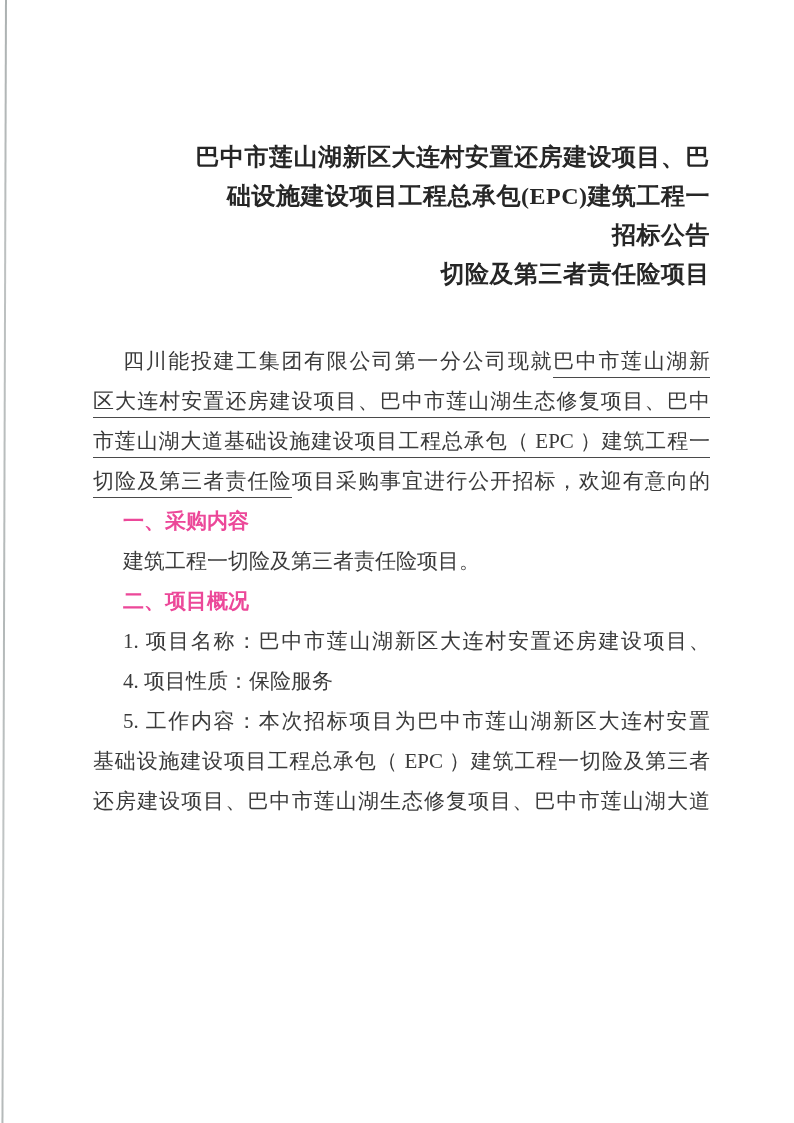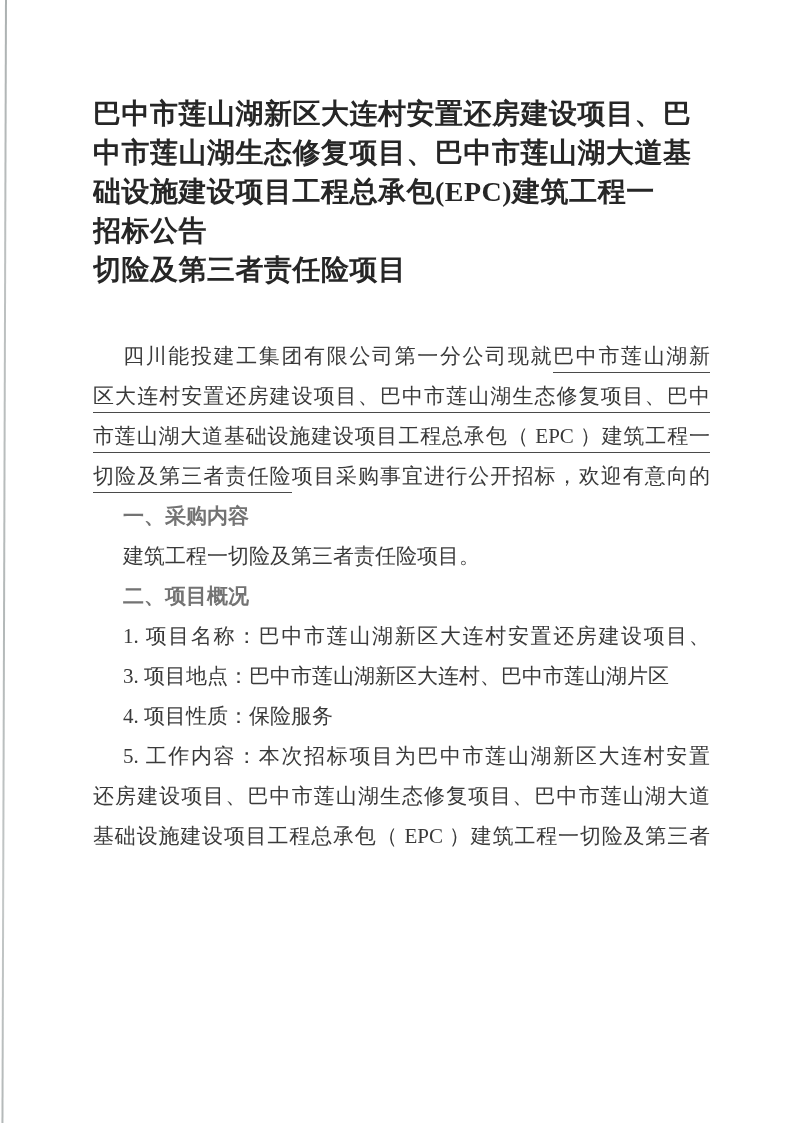--- a/index.html
+++ b/index.html
@@ -20,71 +20,70 @@
     transform: rotate(0.18deg);
     transform-origin: top left;
   }
   .doc {
     position: absolute;
     left: 93px; top: 94px;
     width: 617px;
     color: #3a3a3a;
   }
   .title {
-    font-size: 28px;
+    font-size: 24px;
     line-height: 39px;
     font-weight: 700;
-    text-align: left;
+    text-align: right;
     color: #262626;
     letter-spacing: 0.5px;
+    margin-top: 44px;
   }
   .title .t-line { height: 39px; overflow: hidden; }
   .body-text {
     margin-top: 47px;
     font-size: 21px;
     line-height: 40px;
   }
   .line {
     height: 40px;
     overflow: hidden;
     text-align: justify;
   }
   .line.fill { text-align-last: justify; }
   .line.indent { text-indent: 30px; }
   .line.heading {
     font-family: Liberation Sans, sans-serif;
     font-weight: 700;
-    color: #737373;
+    color: #ec4899;
   }
   .u {
     border-bottom: 1px solid #4a4a4a;
     padding-bottom: 4px;
   }
 </style>
 </head>
 <body>
 
 <div class="scan-edge"></div>
 
 <div class="doc">
   <div class="title" id="title-block">
       <div class="t-line">巴中市莲山湖新区大连村安置还房建设项目、巴</div>
-      <div class="t-line">中市莲山湖生态修复项目、巴中市莲山湖大道基</div>
       <div class="t-line">础设施建设项目工程总承包(EPC)建筑工程一</div>
       <div class="t-line">招标公告</div>
       <div class="t-line">切险及第三者责任险项目</div>
     </div>
   <div class="body-text" id="body-block">
       <div class="line indent fill"><span>四川能投建工集团有限公司第一分公司现就</span><span class="u">巴中市莲山湖新</span></div>
       <div class="line fill"><span class="u">区大连村安置还房建设项目、巴中市莲山湖生态修复项目、巴中</span></div>
       <div class="line fill"><span class="u">市莲山湖大道基础设施建设项目工程总承包（ EPC ）建筑工程一</span></div>
       <div class="line fill"><span class="u">切险及第三者责任险</span><span>项目采购事宜进行公开招标，欢迎有意向的</span></div>
       <div class="line heading indent"><span>一、采购内容</span></div>
       <div class="line indent"><span>建筑工程一切险及第三者责任险项目。</span></div>
       <div class="line heading indent"><span>二、项目概况</span></div>
       <div class="line indent fill"><span>1. 项目名称：巴中市莲山湖新区大连村安置还房建设项目、</span></div>
-      <div class="line indent"><span>3. 项目地点：巴中市莲山湖新区大连村、巴中市莲山湖片区</span></div>
       <div class="line indent"><span>4. 项目性质：保险服务</span></div>
       <div class="line indent fill"><span>5. 工作内容：本次招标项目为巴中市莲山湖新区大连村安置</span></div>
+      <div class="line fill"><span>基础设施建设项目工程总承包（ EPC ）建筑工程一切险及第三者</span></div>
       <div class="line fill"><span>还房建设项目、巴中市莲山湖生态修复项目、巴中市莲山湖大道</span></div>
-      <div class="line fill"><span>基础设施建设项目工程总承包（ EPC ）建筑工程一切险及第三者</span></div>
     </div>
 </div>
 
 </body></html>

